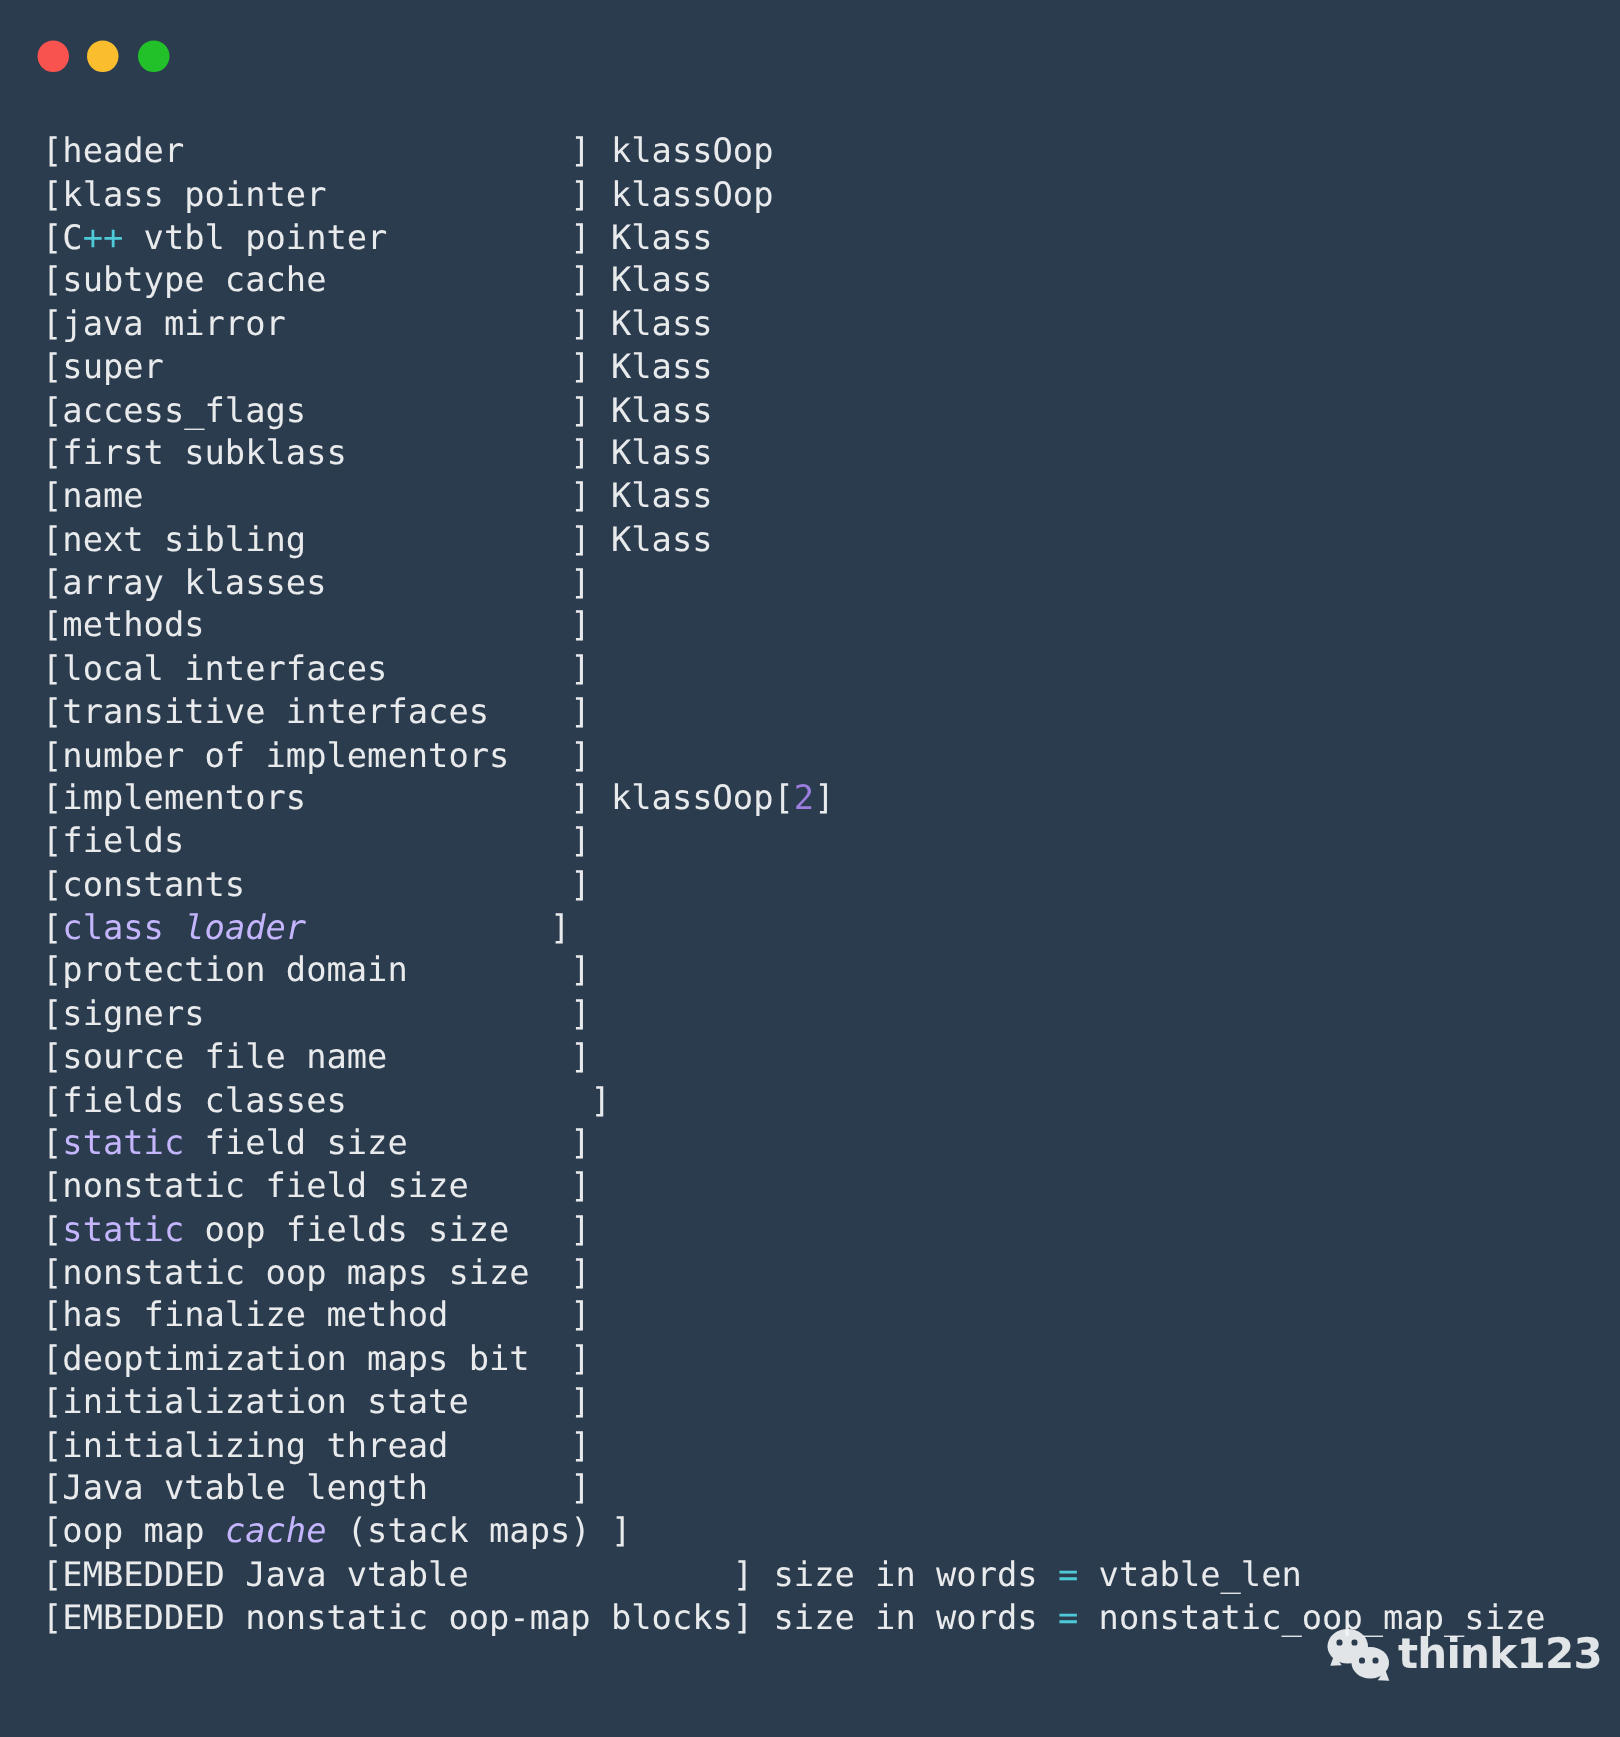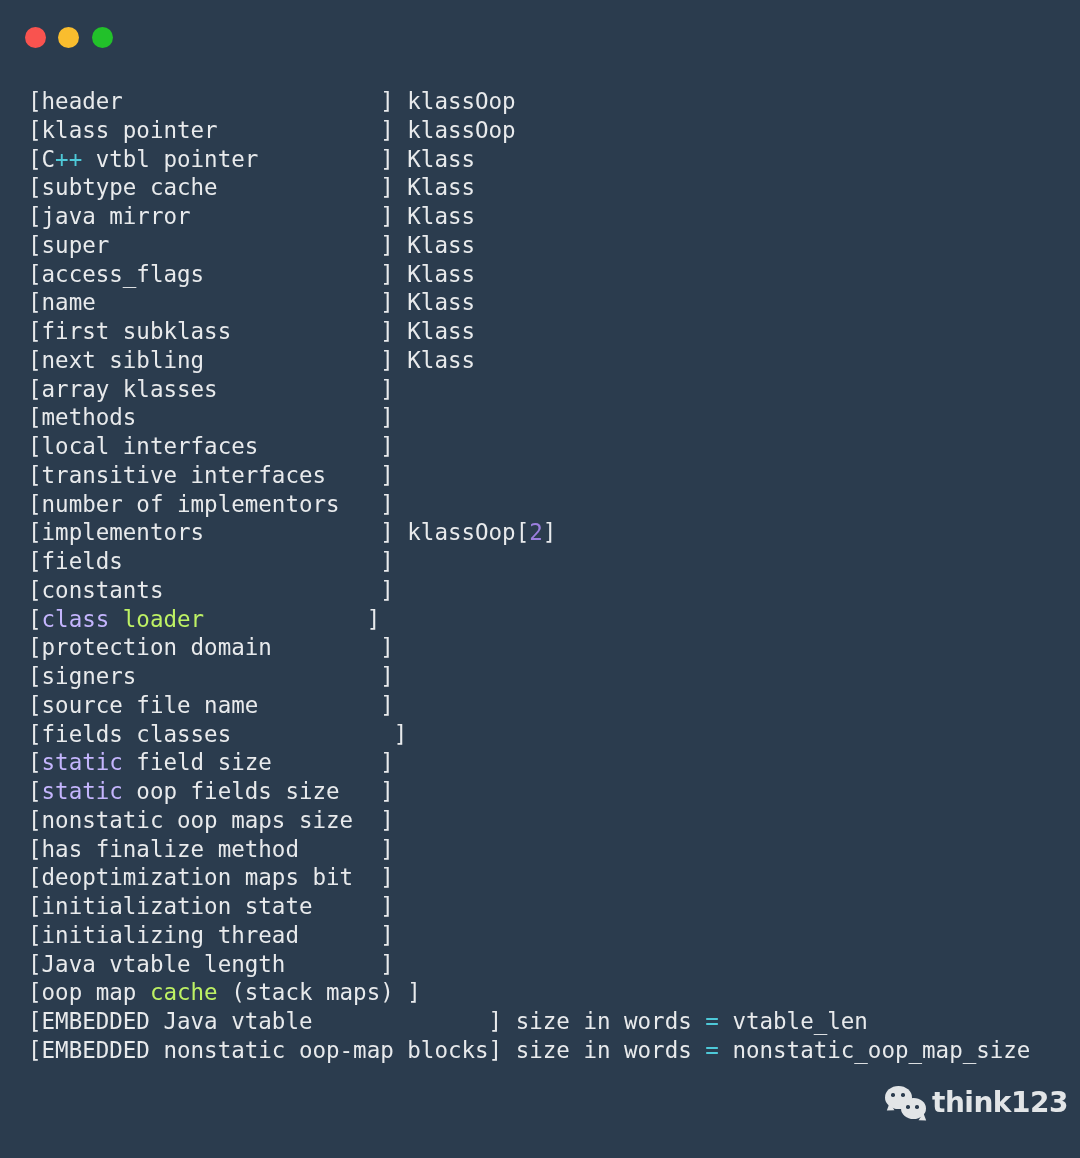--- a/index.html
+++ b/index.html
@@ -46,21 +46,21 @@
   .line {
     height: 28.75px;
     line-height: 28.75px;
     font-size: 22.5px;
     letter-spacing: 0px;
     color: #e8eaec;
     white-space: pre;
     font-family: "DejaVu Sans Mono", monospace;
   }
   .kw-red   { color: #c4b5fd; }
-  .kw-green { color: #bef264; }
+  .kw-green { color: #c4b5fd; font-style: italic; }
   .kw-cyan  { color: #4ec9d8; }
   .kw-purple{ color: #9b7ede; }
 
   
   #watermark {
     position: absolute;
     left: 885px;
     top: 1086px;
     display: flex;
     opacity: 0.92;
@@ -136,37 +136,38 @@
   </div>
 
   <div id="terminal">
       <div class="line"><span>[header                   ] klassOop</span></div>
       <div class="line"><span>[klass pointer            ] klassOop</span></div>
       <div class="line"><span>[C</span><span class="kw-cyan">++</span><span> vtbl pointer         ] Klass</span></div>
       <div class="line"><span>[subtype cache            ] Klass</span></div>
       <div class="line"><span>[java mirror              ] Klass</span></div>
       <div class="line"><span>[super                    ] Klass</span></div>
       <div class="line"><span>[access_flags             ] Klass</span></div>
+      <div class="line"><span>[first subklass           ] Klass</span></div>
       <div class="line"><span>[name                     ] Klass</span></div>
-      <div class="line"><span>[first subklass           ] Klass</span></div>
       <div class="line"><span>[next sibling             ] Klass</span></div>
       <div class="line"><span>[array klasses            ]</span></div>
       <div class="line"><span>[methods                  ]</span></div>
       <div class="line"><span>[local interfaces         ]</span></div>
       <div class="line"><span>[transitive interfaces    ]</span></div>
       <div class="line"><span>[number of implementors   ]</span></div>
       <div class="line"><span>[implementors             ] klassOop[</span><span class="kw-purple">2</span><span>]</span></div>
       <div class="line"><span>[fields                   ]</span></div>
       <div class="line"><span>[constants                ]</span></div>
       <div class="line"><span>[</span><span class="kw-red">class</span><span> </span><span class="kw-green">loader</span><span>            ]</span></div>
       <div class="line"><span>[protection domain        ]</span></div>
       <div class="line"><span>[signers                  ]</span></div>
       <div class="line"><span>[source file name         ]</span></div>
       <div class="line"><span>[fields classes            ]</span></div>
       <div class="line"><span>[</span><span class="kw-red">static</span><span> field size        ]</span></div>
+      <div class="line"><span>[nonstatic field size     ]</span></div>
       <div class="line"><span>[</span><span class="kw-red">static</span><span> oop fields size   ]</span></div>
       <div class="line"><span>[nonstatic oop maps size  ]</span></div>
       <div class="line"><span>[has finalize method      ]</span></div>
       <div class="line"><span>[deoptimization maps bit  ]</span></div>
       <div class="line"><span>[initialization state     ]</span></div>
       <div class="line"><span>[initializing thread      ]</span></div>
       <div class="line"><span>[Java vtable length       ]</span></div>
       <div class="line"><span>[oop map </span><span class="kw-green">cache</span><span> (stack maps) ]</span></div>
       <div class="line"><span>[EMBEDDED Java vtable             ] size in words </span><span class="kw-cyan">=</span><span> vtable_len</span></div>
       <div class="line"><span>[EMBEDDED nonstatic oop-map blocks] size in words </span><span class="kw-cyan">=</span><span> nonstatic_oop_map_size</span></div>

